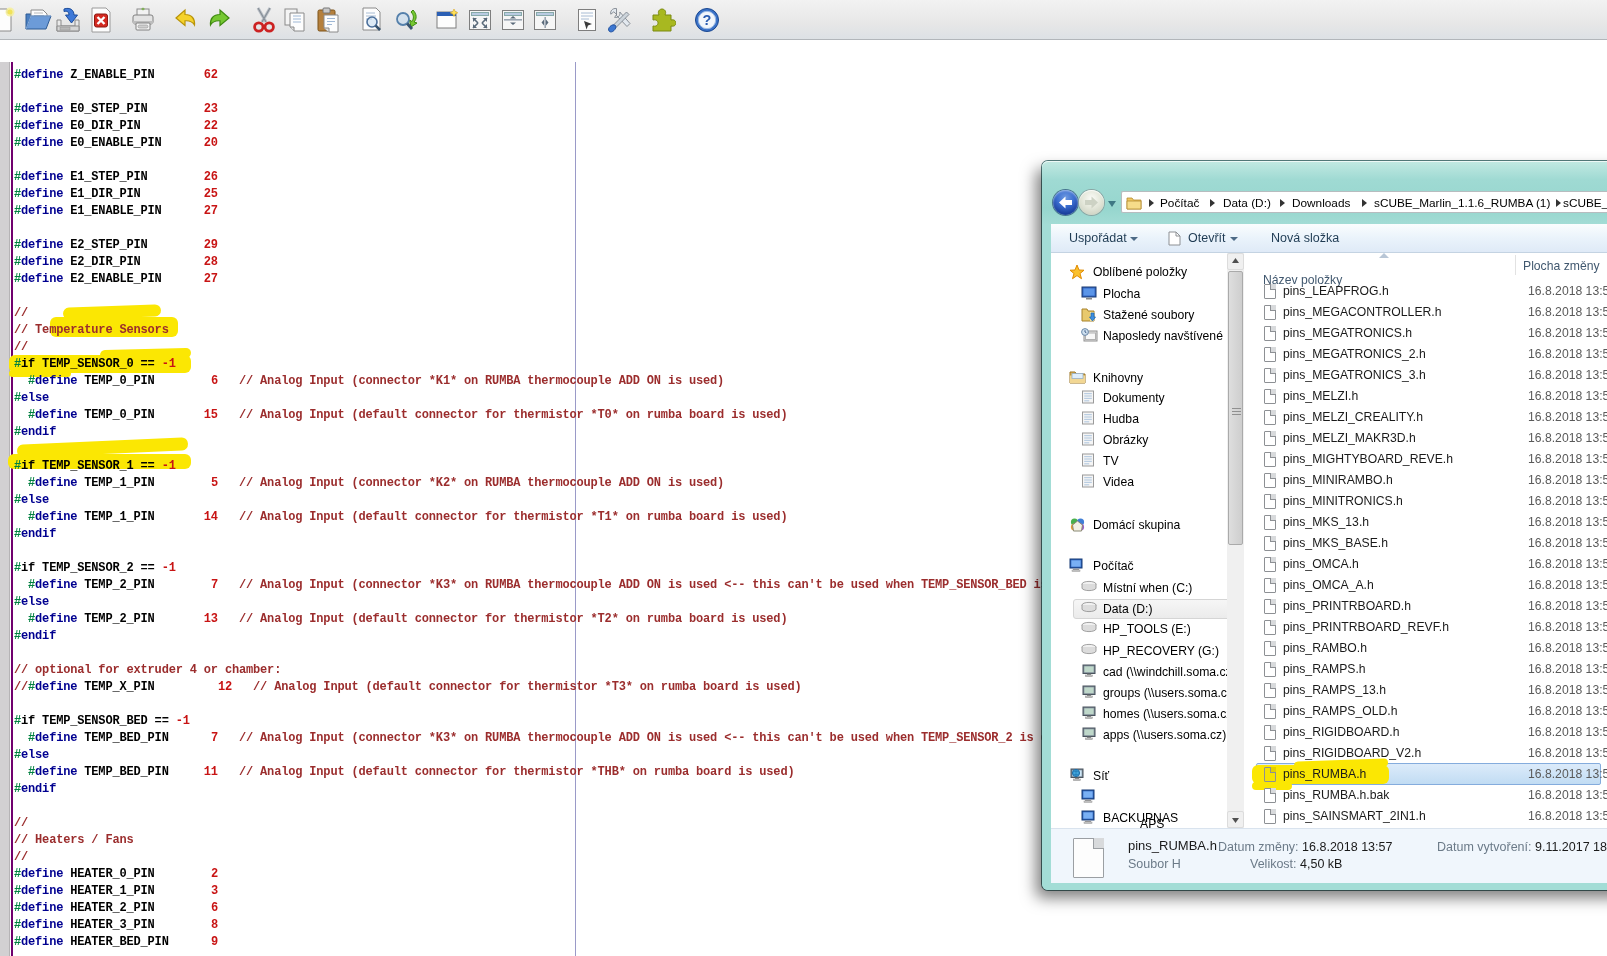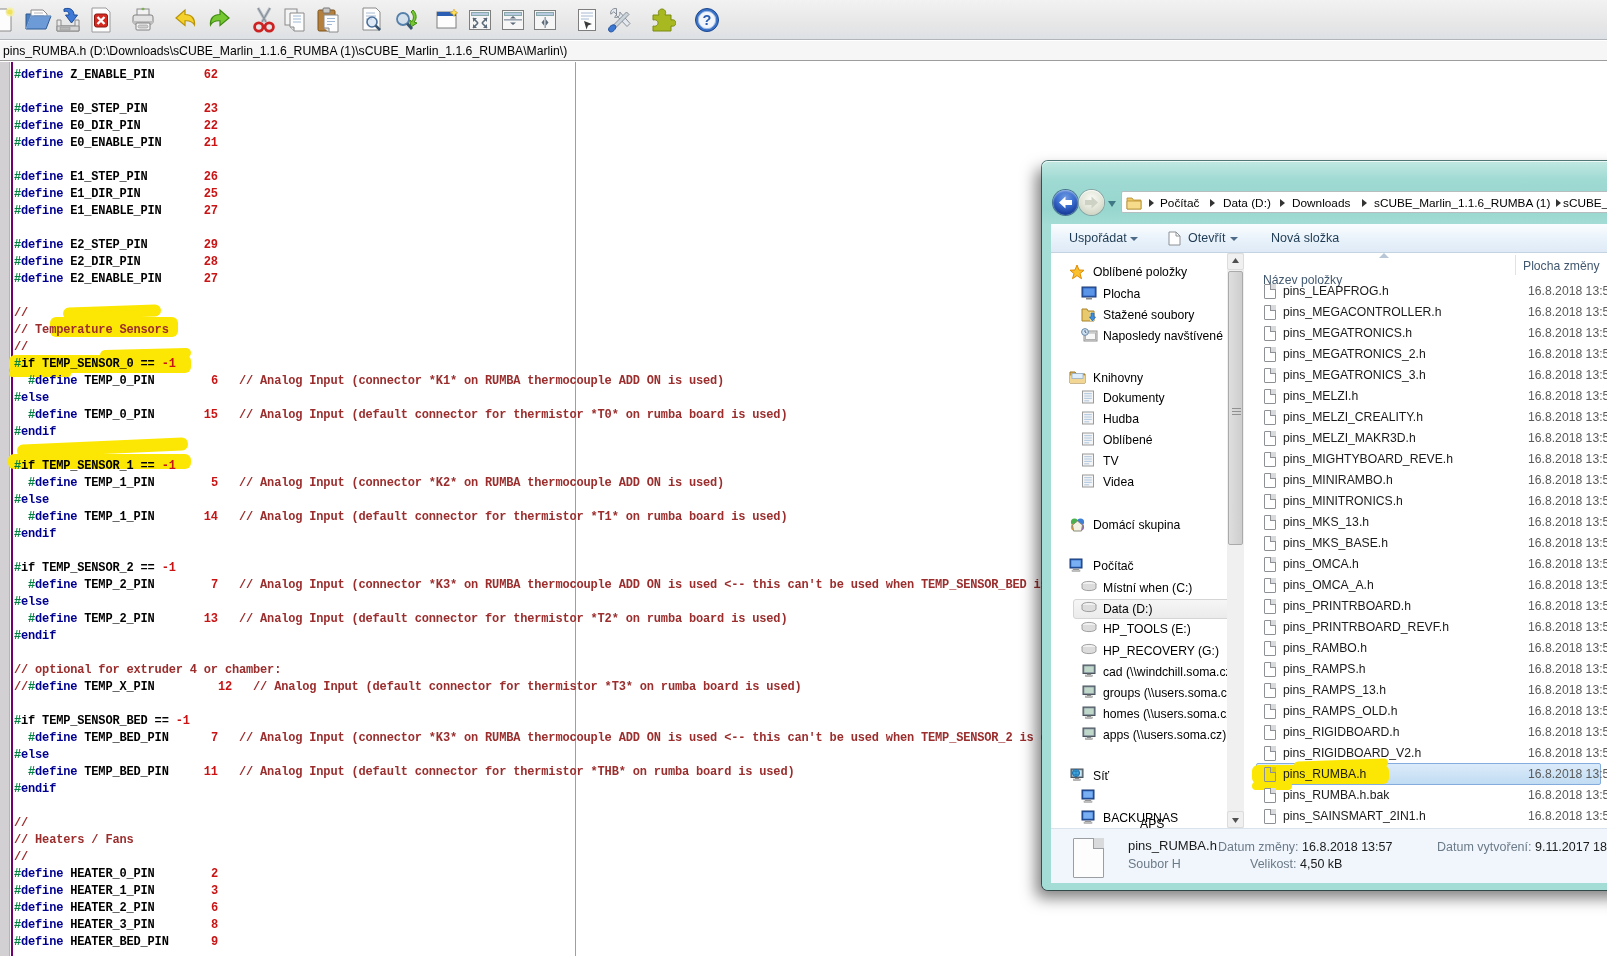--- a/index.html
+++ b/index.html
@@ -233,41 +233,38 @@
         <path d="M5 9 L11 9 C9 5 12 3 14 3 C16 3 19 5 17 9 L23 9 L23 14 C27 13 28 16 28 17 C28 18 27 21 23 20 L23 25 L5 25 L5 20 C9 21 10 18 10 17 C10 16 9 13 5 14 Z" fill="#a8b820" stroke="#7a8a10"></path>
       </svg>
 
     <svg style="left:693px" width="28" height="28" viewBox="0 0 28 28">
         <circle cx="14" cy="14" r="11.5" fill="#3a72c8" stroke="#1a4790" stroke-width="1"></circle>
         <circle cx="14" cy="14" r="8.7" fill="#f2f6fb" stroke="#9dbbe4" stroke-width="1"></circle>
         <text x="14" y="19" font-family="Liberation Sans" font-size="14.5" font-weight="bold" fill="#2a5cb0" text-anchor="middle">?</text>
       </svg>
   </div>
 
-  <div id="tabbar">
-      <div class="t">pins_RUMBA.h (D:\Downloads\sCUBE_Marlin_1.1.6_RUMBA (1)\sCUBE_Marlin_1.1.6_RUMBA\Marlin\)</div>
-    </div>
 
   <div id="editor">
     <div id="ruler"></div>
     <div id="gutter"></div>
     <div id="mline"></div>
 
     <div class="hl" style="left:63px; top:244px; width:98px; height:12px; transform:rotate(-2deg);"></div>
     <div class="hl" style="left:50px; top:255px; width:128px; height:20px;"></div>
     <div class="hl" style="left:100px; top:287px; width:91px; height:10px; transform:rotate(-1.5deg);"></div>
     <div class="hl" style="left:9px;  top:293px; width:182px; height:18px;"></div>
     <div class="hl" style="left:9px;  top:308px; width:62px; height:7px;"></div>
     <div class="hl" style="left:17px; top:379px; width:171px; height:13px; transform:rotate(-2.5deg);"></div>
     <div class="hl" style="left:8px;  top:392px; width:183px; height:15px;"></div>
     <div id="code"><span class="g">#</span><span class="k">define</span> Z_ENABLE_PIN       <span class="n">62</span>
 
 <span class="g">#</span><span class="k">define</span> E0_STEP_PIN        <span class="n">23</span>
 <span class="g">#</span><span class="k">define</span> E0_DIR_PIN         <span class="n">22</span>
-<span class="g">#</span><span class="k">define</span> E0_ENABLE_PIN      <span class="n">21</span>
+<span class="g">#</span><span class="k">define</span> E0_ENABLE_PIN      <span class="n">20</span>
 
 <span class="g">#</span><span class="k">define</span> E1_STEP_PIN        <span class="n">26</span>
 <span class="g">#</span><span class="k">define</span> E1_DIR_PIN         <span class="n">25</span>
 <span class="g">#</span><span class="k">define</span> E1_ENABLE_PIN      <span class="n">27</span>
 
 <span class="g">#</span><span class="k">define</span> E2_STEP_PIN        <span class="n">29</span>
 <span class="g">#</span><span class="k">define</span> E2_DIR_PIN         <span class="n">28</span>
 <span class="g">#</span><span class="k">define</span> E2_ENABLE_PIN      <span class="n">27</span>
 
 <span class="c">//</span>
@@ -400,21 +397,21 @@
             <rect x="3.2" y="10.2" width="5" height="1.2" fill="#b9cde2"></rect>
           </svg></div>
         <div class="it" style="left:52px; top:159px;">Hudba</div>
         <div class="it" style="left:30px; top:179px;"><svg width="15" height="14" viewBox="0 0 15 14">
             <rect x="1.5" y="1" width="11" height="12" fill="#f5f5f5" stroke="#9a9a9a"></rect>
             <rect x="3.2" y="3" width="7.6" height="1.2" fill="#b9cde2"></rect>
             <rect x="3.2" y="5.4" width="7.6" height="1.2" fill="#b9cde2"></rect>
             <rect x="3.2" y="7.8" width="7.6" height="1.2" fill="#b9cde2"></rect>
             <rect x="3.2" y="10.2" width="5" height="1.2" fill="#b9cde2"></rect>
           </svg></div>
-        <div class="it" style="left:52px; top:180px;">Oblíbené</div>
+        <div class="it" style="left:52px; top:180px;">Obrázky</div>
         <div class="it" style="left:30px; top:200px;"><svg width="15" height="14" viewBox="0 0 15 14">
             <rect x="1.5" y="1" width="11" height="12" fill="#f5f5f5" stroke="#9a9a9a"></rect>
             <rect x="3.2" y="3" width="7.6" height="1.2" fill="#b9cde2"></rect>
             <rect x="3.2" y="5.4" width="7.6" height="1.2" fill="#b9cde2"></rect>
             <rect x="3.2" y="7.8" width="7.6" height="1.2" fill="#b9cde2"></rect>
             <rect x="3.2" y="10.2" width="5" height="1.2" fill="#b9cde2"></rect>
           </svg></div>
         <div class="it" style="left:52px; top:201px;">TV</div>
         <div class="it" style="left:30px; top:221px;"><svg width="15" height="14" viewBox="0 0 15 14">
             <rect x="1.5" y="1" width="11" height="12" fill="#f5f5f5" stroke="#9a9a9a"></rect>

